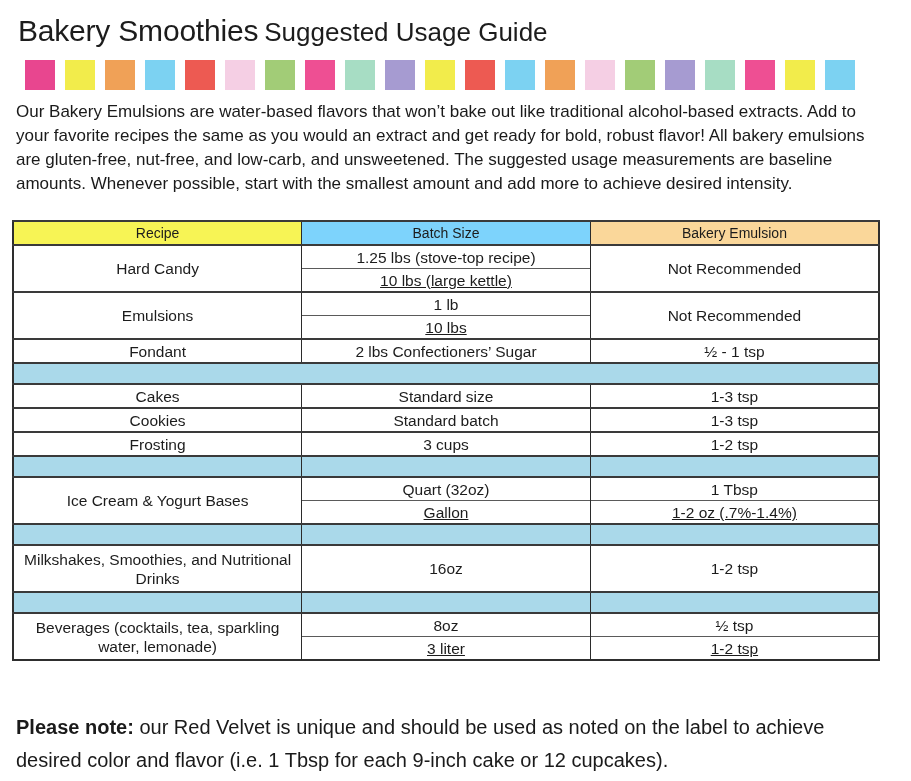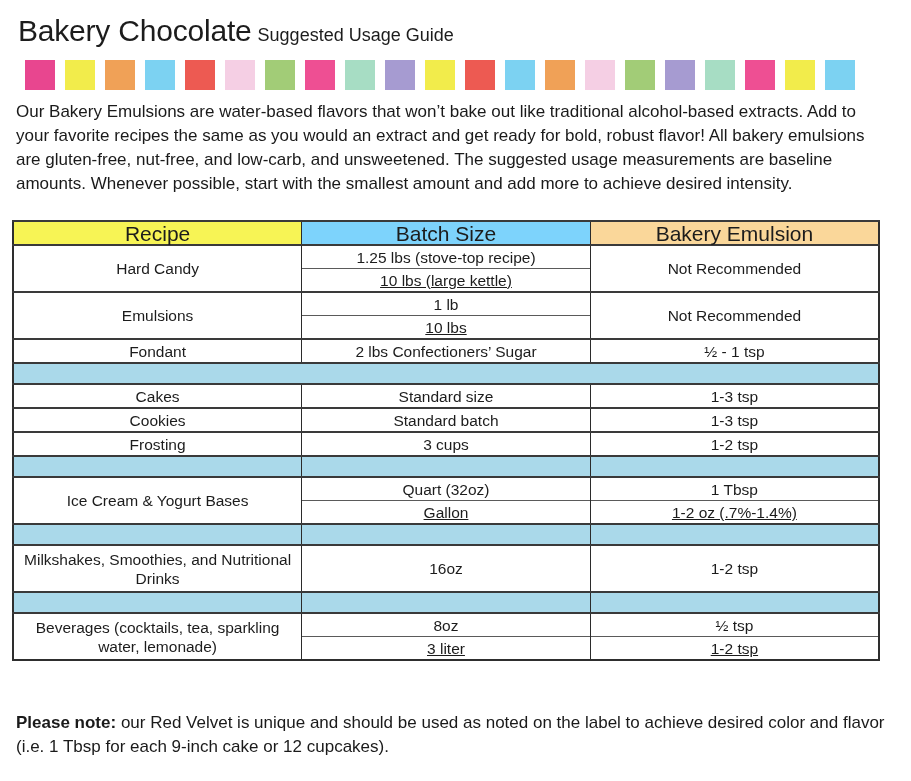--- a/index.html
+++ b/index.html
@@ -7,21 +7,21 @@
     width:911px;height:781px;overflow:hidden;
     font-family:"Liberation Sans", sans-serif;
     color:#1c1c1c;
     -webkit-font-smoothing:antialiased;
   }
   .page{padding:12px 26px 0 16px;}
 
   
   .title-line{white-space:nowrap;margin:2px 0 12px 2px;}
   .title-main{font-size:30px;font-weight:500;letter-spacing:-0.2px;}
-  .title-sub{font-size:18px;font-weight:400;margin-left:6px;}
+  .title-sub{font-size:26px;font-weight:400;margin-left:6px;}
 
   
   .strip{display:flex;gap:10px;margin:0 0 10px 9px;height:30px;}
   .swatch{width:30px;height:30px;flex:0 0 30px;}
 
   
   .intro{
     font-size:17px;line-height:24px;width:876px;margin:0 0 24px 0;
     color:#1a1a1a;
   }
@@ -44,36 +44,36 @@
     padding:0 6px;
     height:22px;
     font-weight:400;
     line-height:19px;
   }
   table.usage{border:2px solid #2e2e2e;}
   table.usage tr:last-child td{border-bottom:2px solid #2e2e2e;}
   tr.sub td{border-top:1.5px solid #5a5a5a;text-decoration:underline;}
   tr.sep td{height:19px;padding:0;}
   tr.tall td{height:45px;}
-  th{font-size:21px;}
+  th{font-size:14px;}
 
   
   .note{
-    font-size:17px;line-height:24px;width:878px;margin-top:50px;
+    font-size:20px;line-height:33px;width:878px;margin-top:50px;
     color:#1a1a1a;
   }
   .note-label{font-weight:bold;}
 </style>
 </head>
 <body>
 
 <div class="page">
 
   <div class="title-line">
-    <span class="title-main">Bakery Chocolate</span><span class="title-sub">Suggested Usage Guide</span>
+    <span class="title-main">Bakery Smoothies</span><span class="title-sub">Suggested Usage Guide</span>
   </div>
 
   <div class="strip">
       <div class="swatch" style="background-color: rgb(232, 70, 143);"></div>
       <div class="swatch" style="background-color: rgb(242, 236, 75);"></div>
       <div class="swatch" style="background-color: rgb(240, 161, 87);"></div>
       <div class="swatch" style="background-color: rgb(124, 210, 242);"></div>
       <div class="swatch" style="background-color: rgb(237, 90, 82);"></div>
       <div class="swatch" style="background-color: rgb(245, 207, 228);"></div>
       <div class="swatch" style="background-color: rgb(162, 204, 119);"></div>

